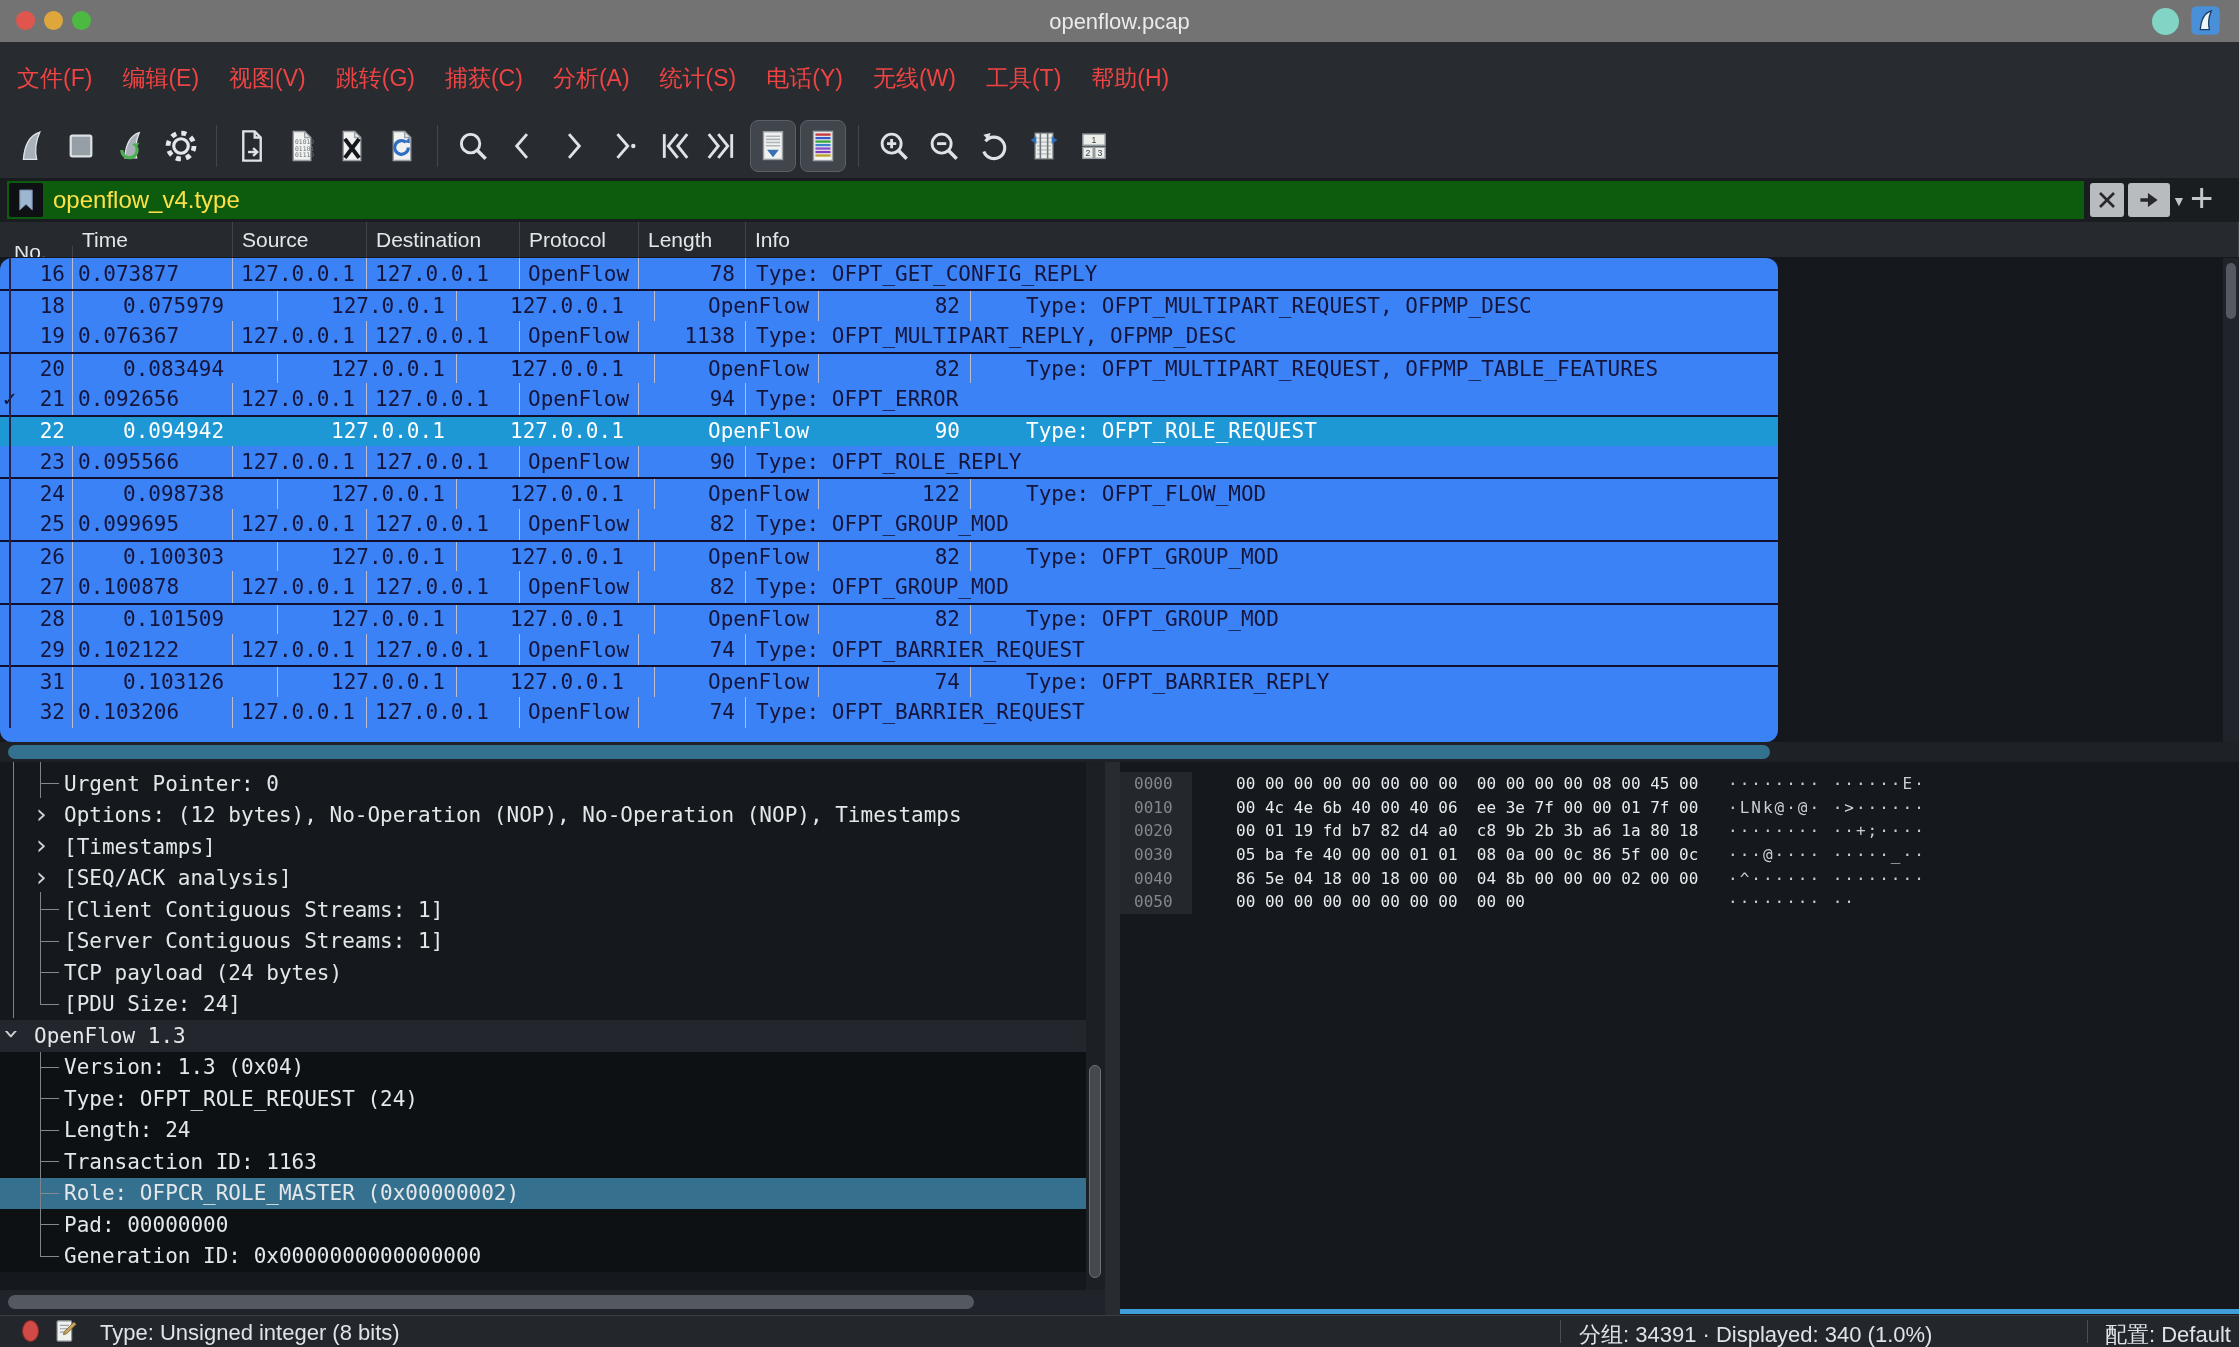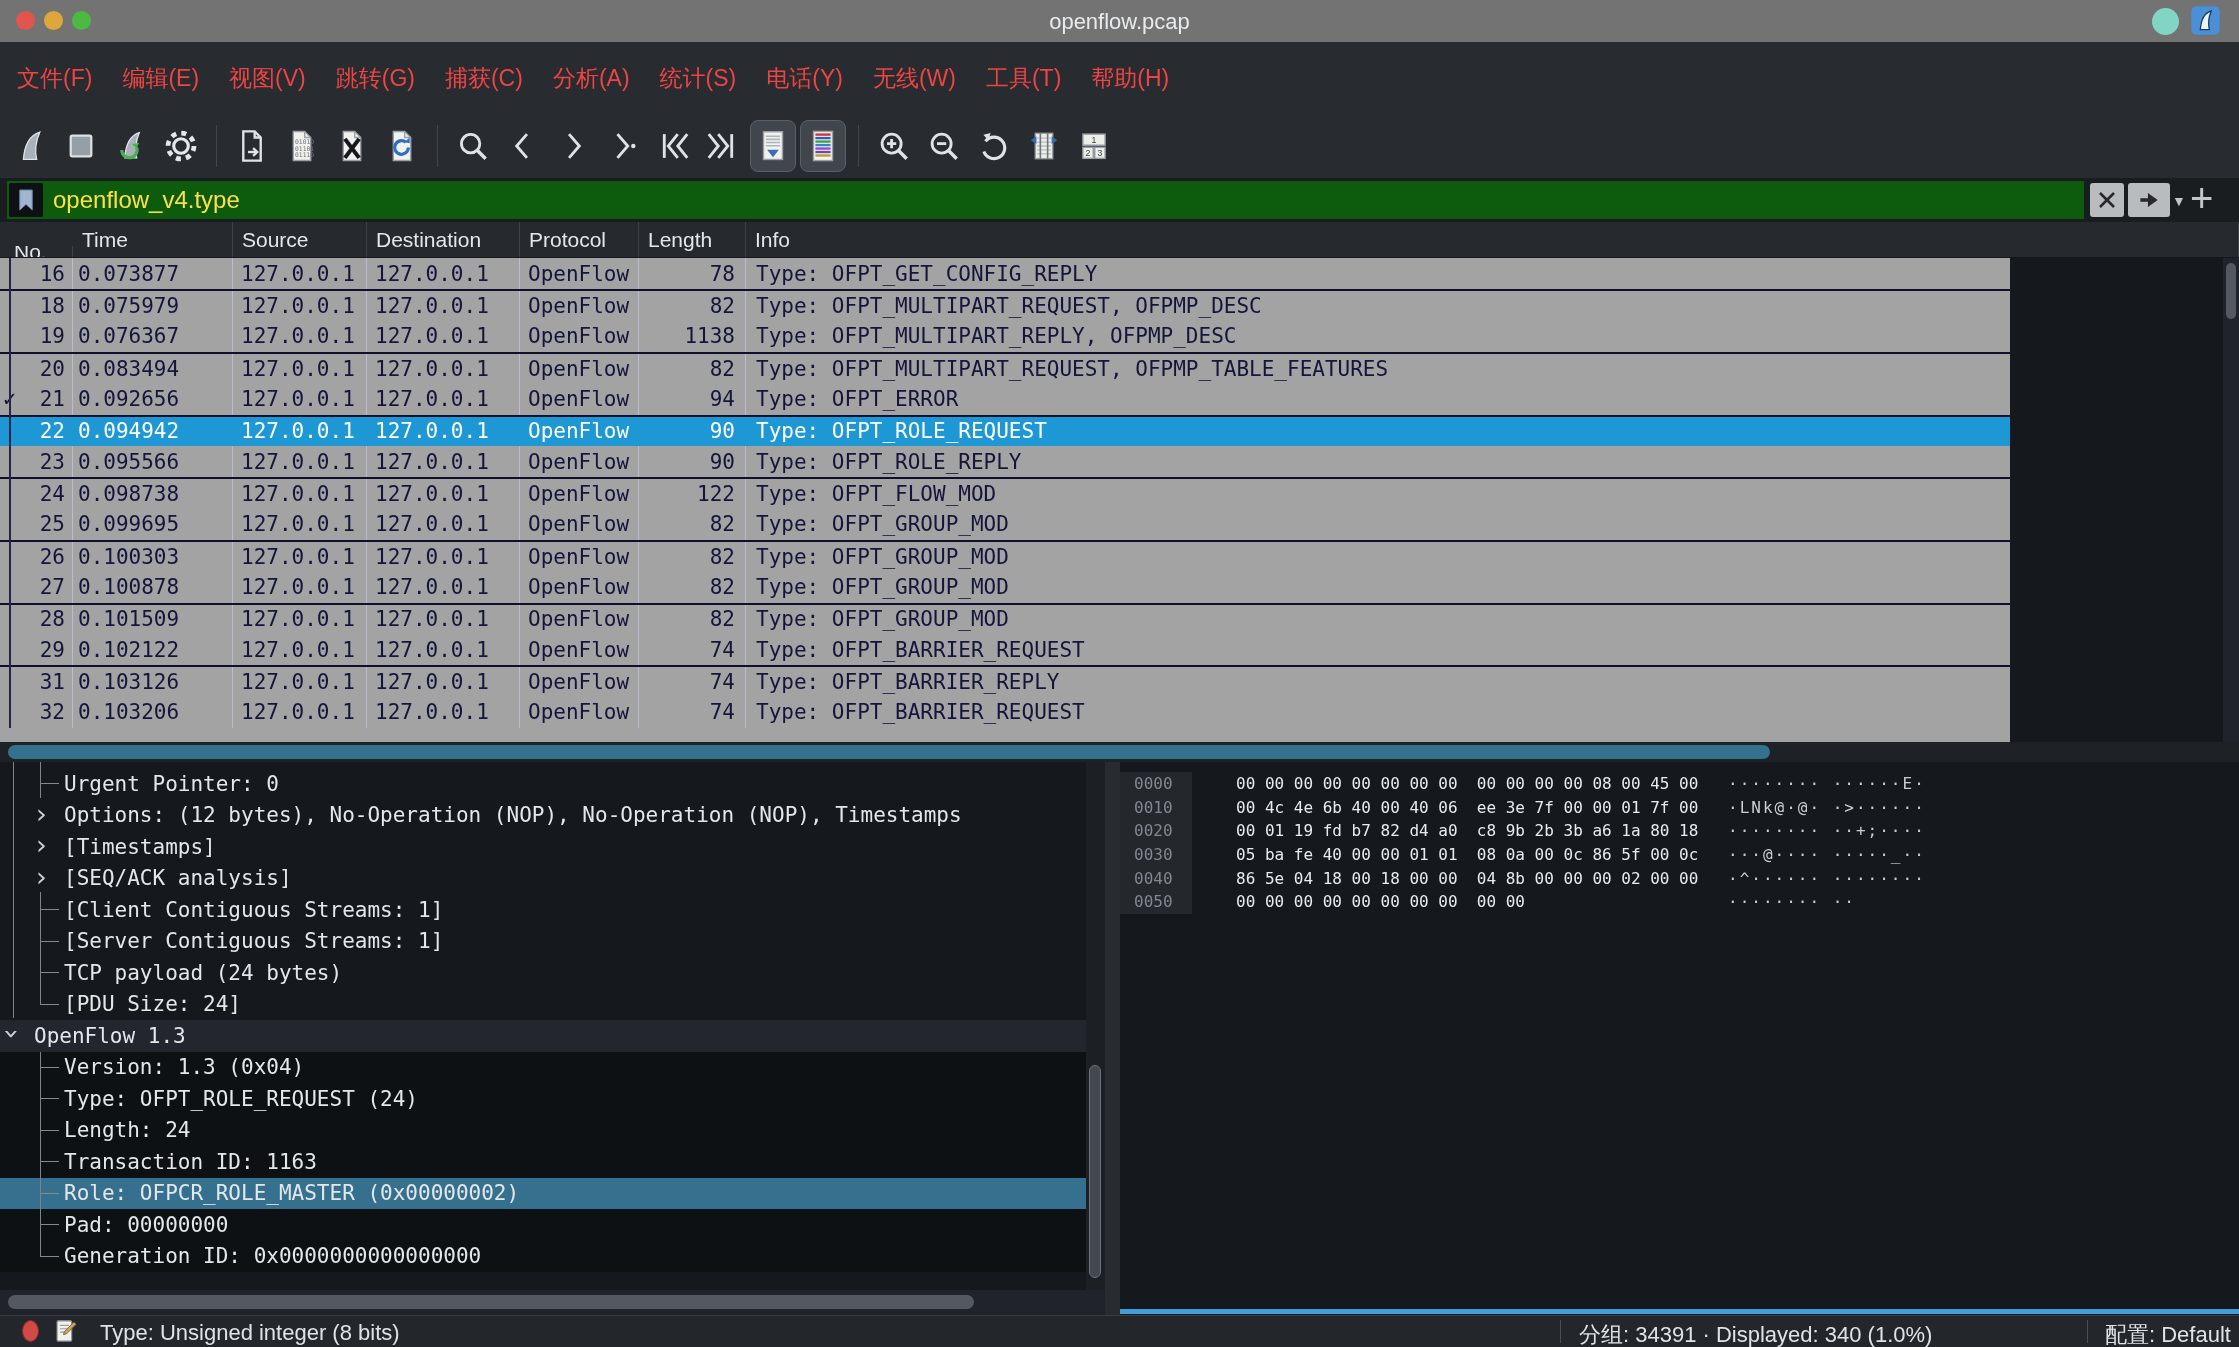--- a/index.html
+++ b/index.html
@@ -37,25 +37,25 @@
   .f-btn.apply{left:2128px;width:42px;}
   .f-caret{position:absolute;left:2172px;top:15px;color:#c2c6ca;font-size:14px;}
   .f-plus{position:absolute;left:2190px;top:-2px;color:#c3c7cb;font-size:40px;font-weight:100;}
   
   .pkt-grid{display:grid;grid-template-columns:73px 160px 134px 153px 119px 107px auto;}
   .pkt-header{position:absolute;left:0;top:222px;width:2239px;height:36px;background:#26292e;
               border-bottom:1px solid #15171b;color:#e4e7ea;font-size:21px;box-sizing:border-box;}
   .pkt-header .hcell{display:flex;align-items:center;padding-left:9px;border-right:1px solid #3e424a;
                      box-sizing:border-box;overflow:hidden;}
   .pkt-header .hcell:first-child{padding-left:14px;margin-top:24px;}
-  .pkt-list{position:absolute;left:0;top:258px;width:2010px;height:484px;background:#a3a3a3;overflow:hidden;}
+  .pkt-list{position:absolute;left:0;top:258px;width:1778px;height:484px;background:#3b82f6;overflow:hidden;border-radius:12px;}
   #pkt-rows{position:relative;}
   .p-row{height:31.35px;box-sizing:border-box;font-family:"DejaVu Sans Mono",monospace;
          font-size:21px;color:#15153c;position:relative;}
-  .p-row.sep{border-top:2px solid #10102e;}
+  .p-row.sep{border-top:2px solid #10102e;gap:45px;}
   .p-row .cell{border-right:1px solid #bcbccf;box-sizing:border-box;overflow:hidden;
                white-space:nowrap;display:flex;align-items:center;}
   .c-no{justify-content:flex-end;padding-right:7px;}
   .c-time{padding-left:5px;}
   .c-src,.c-dst,.c-proto{padding-left:8px;}
   .c-len{justify-content:flex-end;padding-right:10px;}
   .c-info{padding-left:10px;border-right:none!important;}
   .p-row.sel{background:#1e98d4;color:#ffffff;}
   .p-row.sel .cell{border-right-color:transparent;}
   .conv-line{position:absolute;left:9px;top:0;width:2px;height:470px;background:#24244a;}

